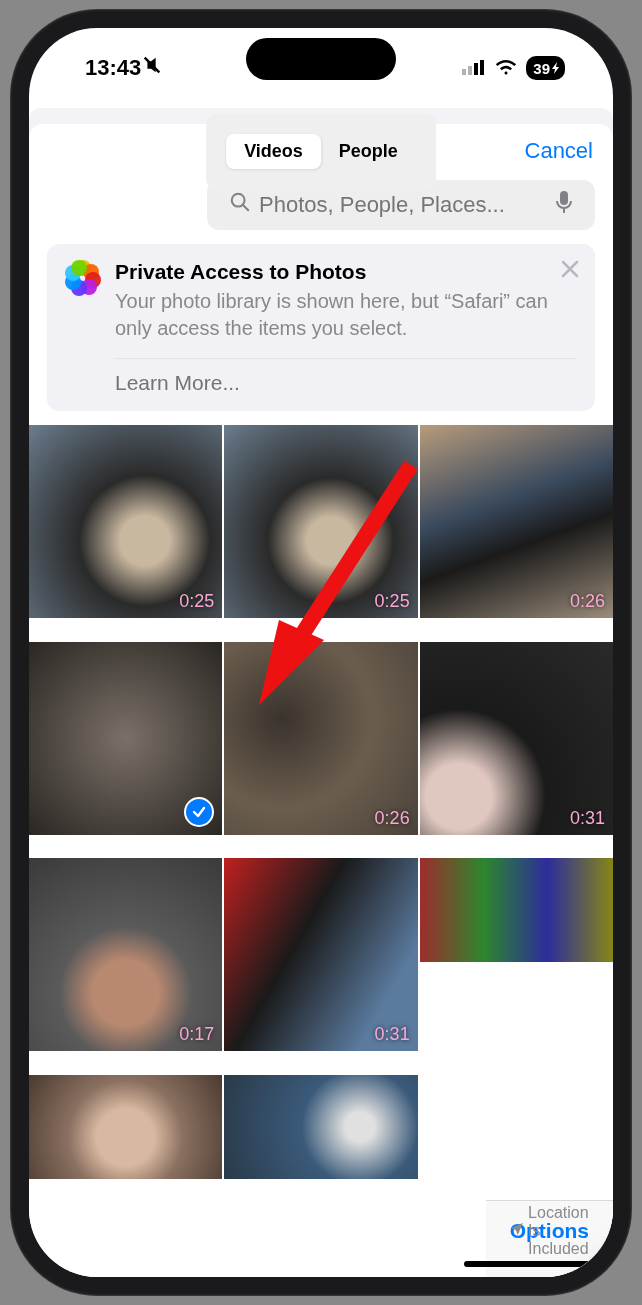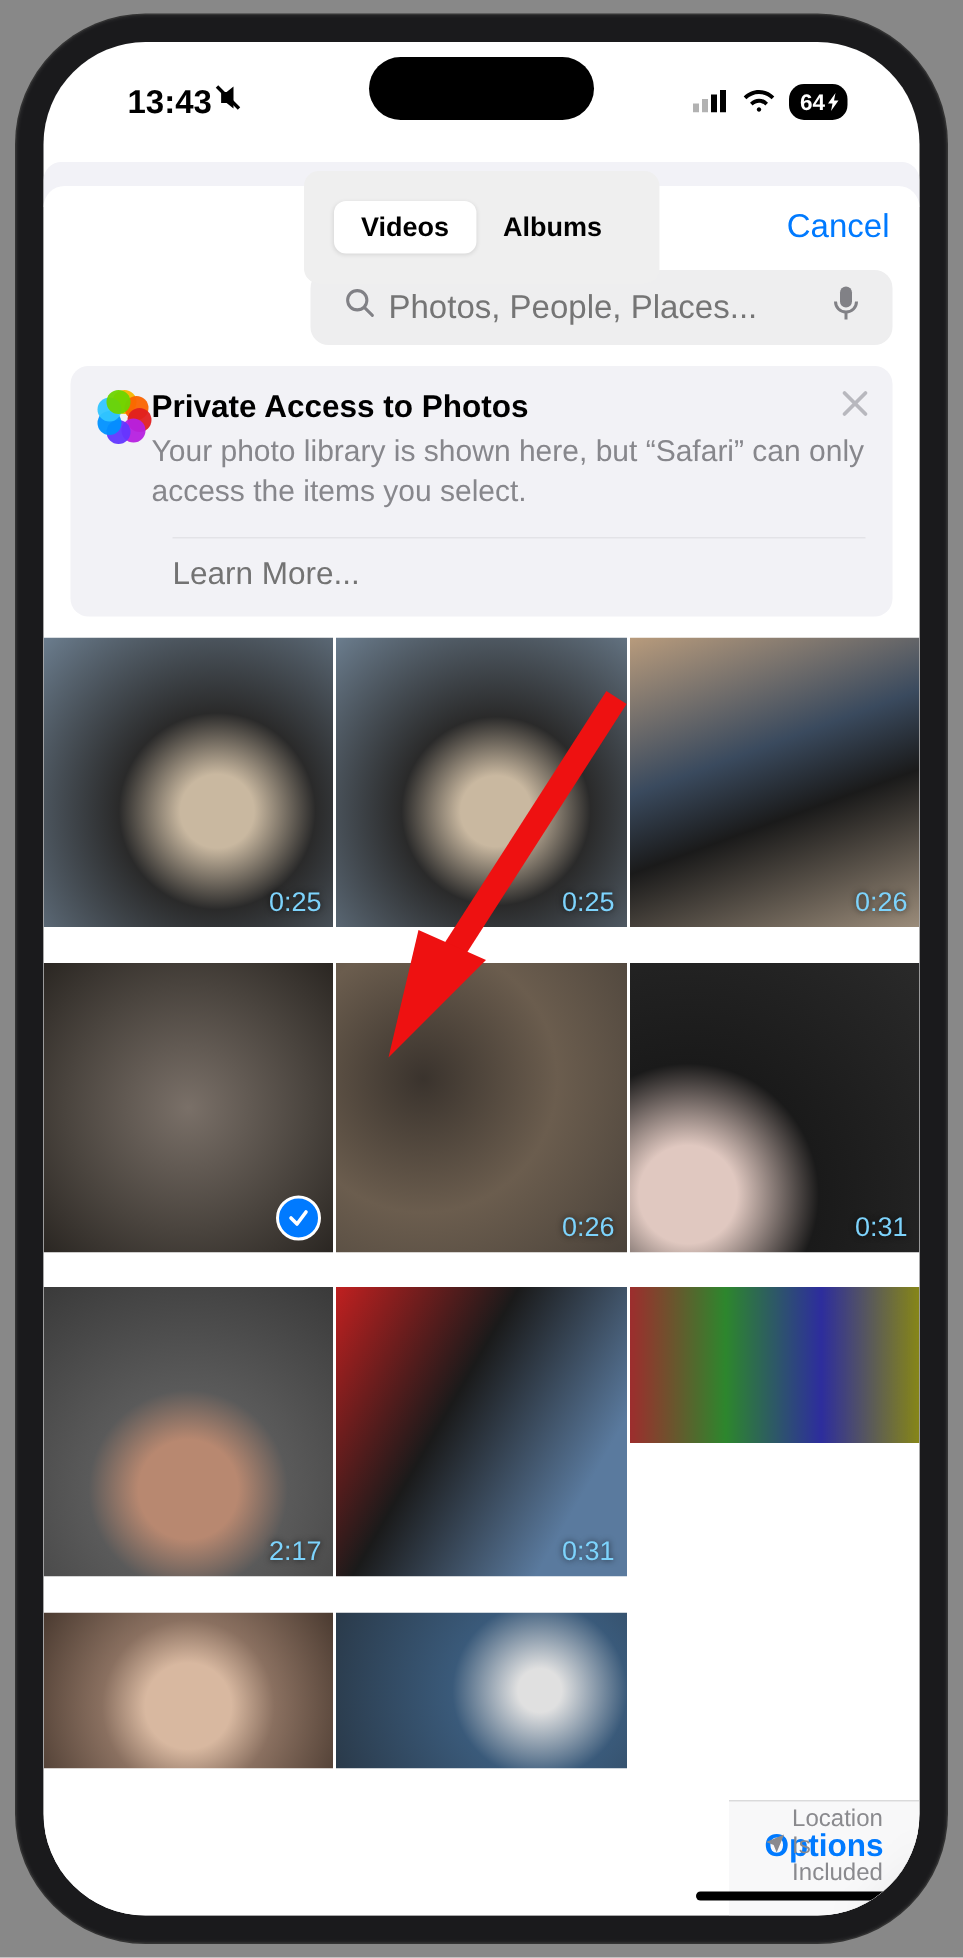--- a/index.html
+++ b/index.html
@@ -130,21 +130,21 @@
       font-size: 22px;
       outline: none;
     }
     .info-card {
       margin: 0 18px 14px;
       background: #f2f2f6;
       border-radius: 12px;
       padding: 16px 18px 16px;
       position: relative;
     }
-    .info-top { display: flex; }
+    .info-top { display: flex; gap: 14px; }
     .photos-icon {
       width: 36px; height: 36px; flex-shrink: 0;
       position: relative;
     }
     .photos-icon .petal {
       position: absolute; width: 16px; height: 16px;
       border-radius: 50%; opacity: .95;
       left: 10px; top: 10px;
       transform-origin: 8px 8px;
     }
@@ -168,21 +168,21 @@
     .cell {
       aspect-ratio: 1/1;
       position: relative;
       overflow: hidden;
       background: #555;
       cursor: pointer;
     }
     .cell .thumb { width: 100%; height: 100%; }
     .duration {
       position: absolute; bottom: 6px; right: 8px;
-      color: #7dd3fc; font-size: 18px; font-weight: 500;
+      color: #f9a8d4; font-size: 18px; font-weight: 500;
       text-shadow: 0 0 4px rgba(0,0,0,.7);
     }
     .checkmark {
       position: absolute; bottom: 8px; right: 8px;
       width: 30px; height: 30px;
       background: #007aff;
       border: 2.5px solid #fff;
       border-radius: 50%;
       display: flex; align-items: center; justify-content: center;
     }
@@ -248,37 +248,37 @@
               <rect x="12" y="4" width="4" height="12" fill="#000"></rect>
               <rect x="18" y="1" width="4" height="15" fill="#000"></rect>
             </svg>
         </span>
         <span>
           <svg width="24" height="18" viewBox="0 0 24 18">
               <path fill="#000" d="M12 17.5c-.8 0-1.5-.7-1.5-1.5s.7-1.5 1.5-1.5 1.5.7 1.5 1.5-.7 1.5-1.5 1.5zm-4.2-4.2l-1.8-1.8C7.8 9.7 9.8 8.8 12 8.8s4.2.9 6 2.7l-1.8 1.8c-1.2-1.2-2.7-1.8-4.2-1.8s-3 .6-4.2 1.8zM3.6 9.1L1.8 7.3C4.5 4.6 8.1 3 12 3s7.5 1.6 10.2 4.3l-1.8 1.8C18.2 6.9 15.2 5.6 12 5.6S5.8 6.9 3.6 9.1z"></path>
             </svg>
         </span>
         <span class="battery-pill">
-          <span>64</span>
+          <span>39</span>
           <svg width="8" height="12" viewBox="0 0 8 12">
               <path fill="#fff" d="M5 0L0 7h3l-1 5 5-7H4l1-5z"></path>
             </svg>
         </span>
       </div>
     </div>
 
     <div class="sheet-bg"></div>
 
     <div class="sheet">
 
       <div class="header">
         <span class="cancel-btn">Cancel</span>
         <div class="segmented">
           <div class="seg active">Videos</div>
-          <div class="seg">Albums</div>
+          <div class="seg">People</div>
         </div>
       </div>
 
       <div class="search-bar">
         <span>
           <svg width="22" height="22" viewBox="0 0 24 24">
               <circle cx="10" cy="10" r="7" fill="none" stroke="#818186" stroke-width="2.2"></circle>
               <line x1="15.5" y1="15.5" x2="21" y2="21" stroke="#818186" stroke-width="2.2" stroke-linecap="round"></line>
             </svg>
         </span>
@@ -345,21 +345,21 @@
             <div class="thumb t6"></div>
             <span class="duration">0:26</span>
           </div>
 
         <div class="cell">
             <div class="thumb t7"></div>
             <span class="duration">0:31</span>
           </div>
         <div class="cell">
             <div class="thumb t8"></div>
-            <span class="duration">2:17</span>
+            <span class="duration">0:17</span>
           </div>
         <div class="cell">
             <div class="thumb t9"></div>
             <span class="duration">0:31</span>
           </div>
 
         <div class="cell" style="aspect-ratio:auto;height:104px">
             <div class="thumb t10"></div>
           </div>
         <div class="cell" style="aspect-ratio:auto;height:104px">

